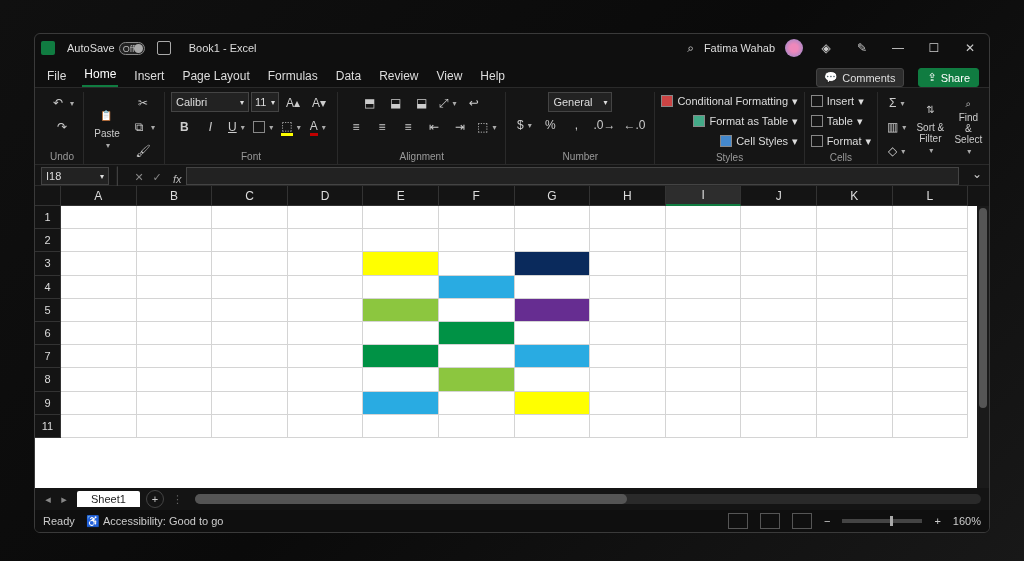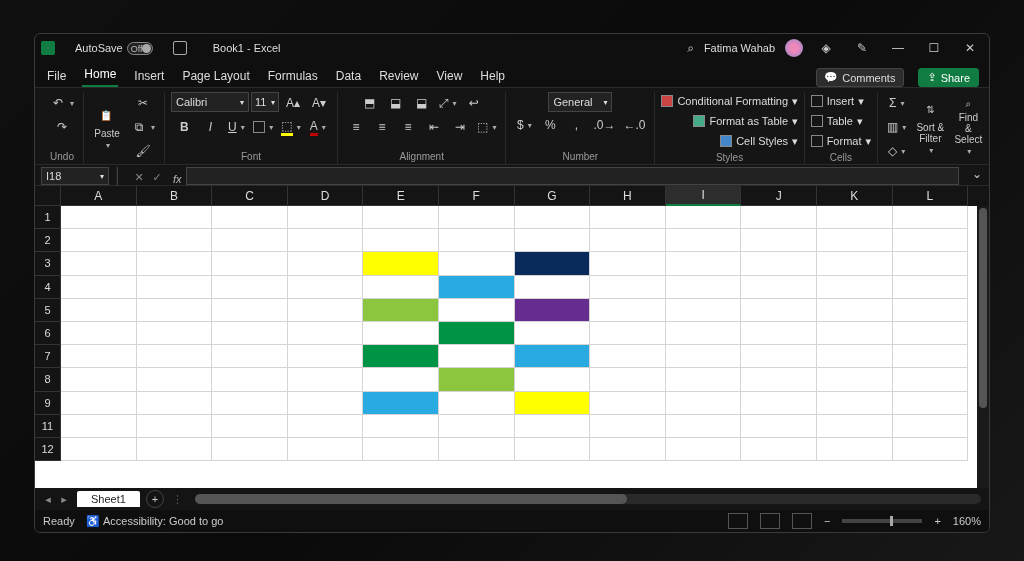--- a/index.html
+++ b/index.html
@@ -2,21 +2,21 @@
 <html><head>
 <meta charset="utf-8">
 <style>
   * { box-sizing: border-box; margin: 0; padding: 0; font-family: "Segoe UI", Arial, sans-serif; }
   body { background: #1a1a1a; width: 1024px; height: 561px; overflow: hidden; position: relative; }
   
   body::before { content:""; position:absolute; inset:0; background: linear-gradient(135deg,#101010 0%,#0a0a0a 50%,#181818 100%); }
   .window { position: absolute; left: 34px; top: 33px; width: 956px; height: 500px; background: #0f0f0f; border: 1px solid #3a3a3a; border-radius: 6px; overflow: hidden; display:flex; flex-direction:column; }
   
   .titlebar { height: 28px; display:flex; align-items:center; color:#ddd; font-size:11px; padding: 0 6px; }
-  .titlebar .left { display:flex; align-items:center; gap:20px; }
+  .titlebar .left { display:flex; align-items:center; gap:12px; }
   .xl-icon { width:14px; height:14px; background:#107c41; display:inline-block; border-radius:2px; }
   .autosave { display:flex; align-items:center; gap:4px; }
   .toggle { width:26px; height:13px; border:1px solid #888; border-radius:7px; position:relative; background:#222; }
   .toggle::after { content:""; position:absolute; right:1px; top:1px; width:9px; height:9px; border-radius:50%; background:#aaa; }
   .toggle-label { font-size:9px; color:#bbb; position:absolute; left:3px; top:0; line-height:12px; }
   .save-icon { width:14px; height:14px; border:1px solid #aaa; border-radius:2px; }
   .tb-title { margin-left:6px; color:#ddd; }
   .titlebar .right { margin-left:auto; display:flex; align-items:center; gap:10px; }
   .tb-btn { width:26px; height:20px; display:flex; align-items:center; justify-content:center; color:#ccc; font-size:12px; }
   .avatar { width:18px; height:18px; border-radius:50%; background: radial-gradient(circle,#e8b 30%,#88c 100%); }
@@ -453,35 +453,20 @@
             <div class="cell"></div>
             <div class="cell"></div>
             <div class="cell"></div>
             <div class="cell"></div>
             <div class="cell"></div>
             <div class="cell"></div>
             <div class="cell"></div>
             <div class="cell"></div>
             <div class="cell"></div>
           </div>
-          <div class="row">
-            <div class="rowhdr">12</div>
-            <div class="cell"></div>
-            <div class="cell"></div>
-            <div class="cell"></div>
-            <div class="cell"></div>
-            <div class="cell"></div>
-            <div class="cell"></div>
-            <div class="cell"></div>
-            <div class="cell"></div>
-            <div class="cell"></div>
-            <div class="cell"></div>
-            <div class="cell"></div>
-            <div class="cell"></div>
-          </div>
         </div>
     </div>
     <div class="vscroll">
         <div class="thumb"></div>
       </div>
   </div>
 
   <div class="sheetbar">
     <div class="nav">
       <span class="navbtn">◂</span>

